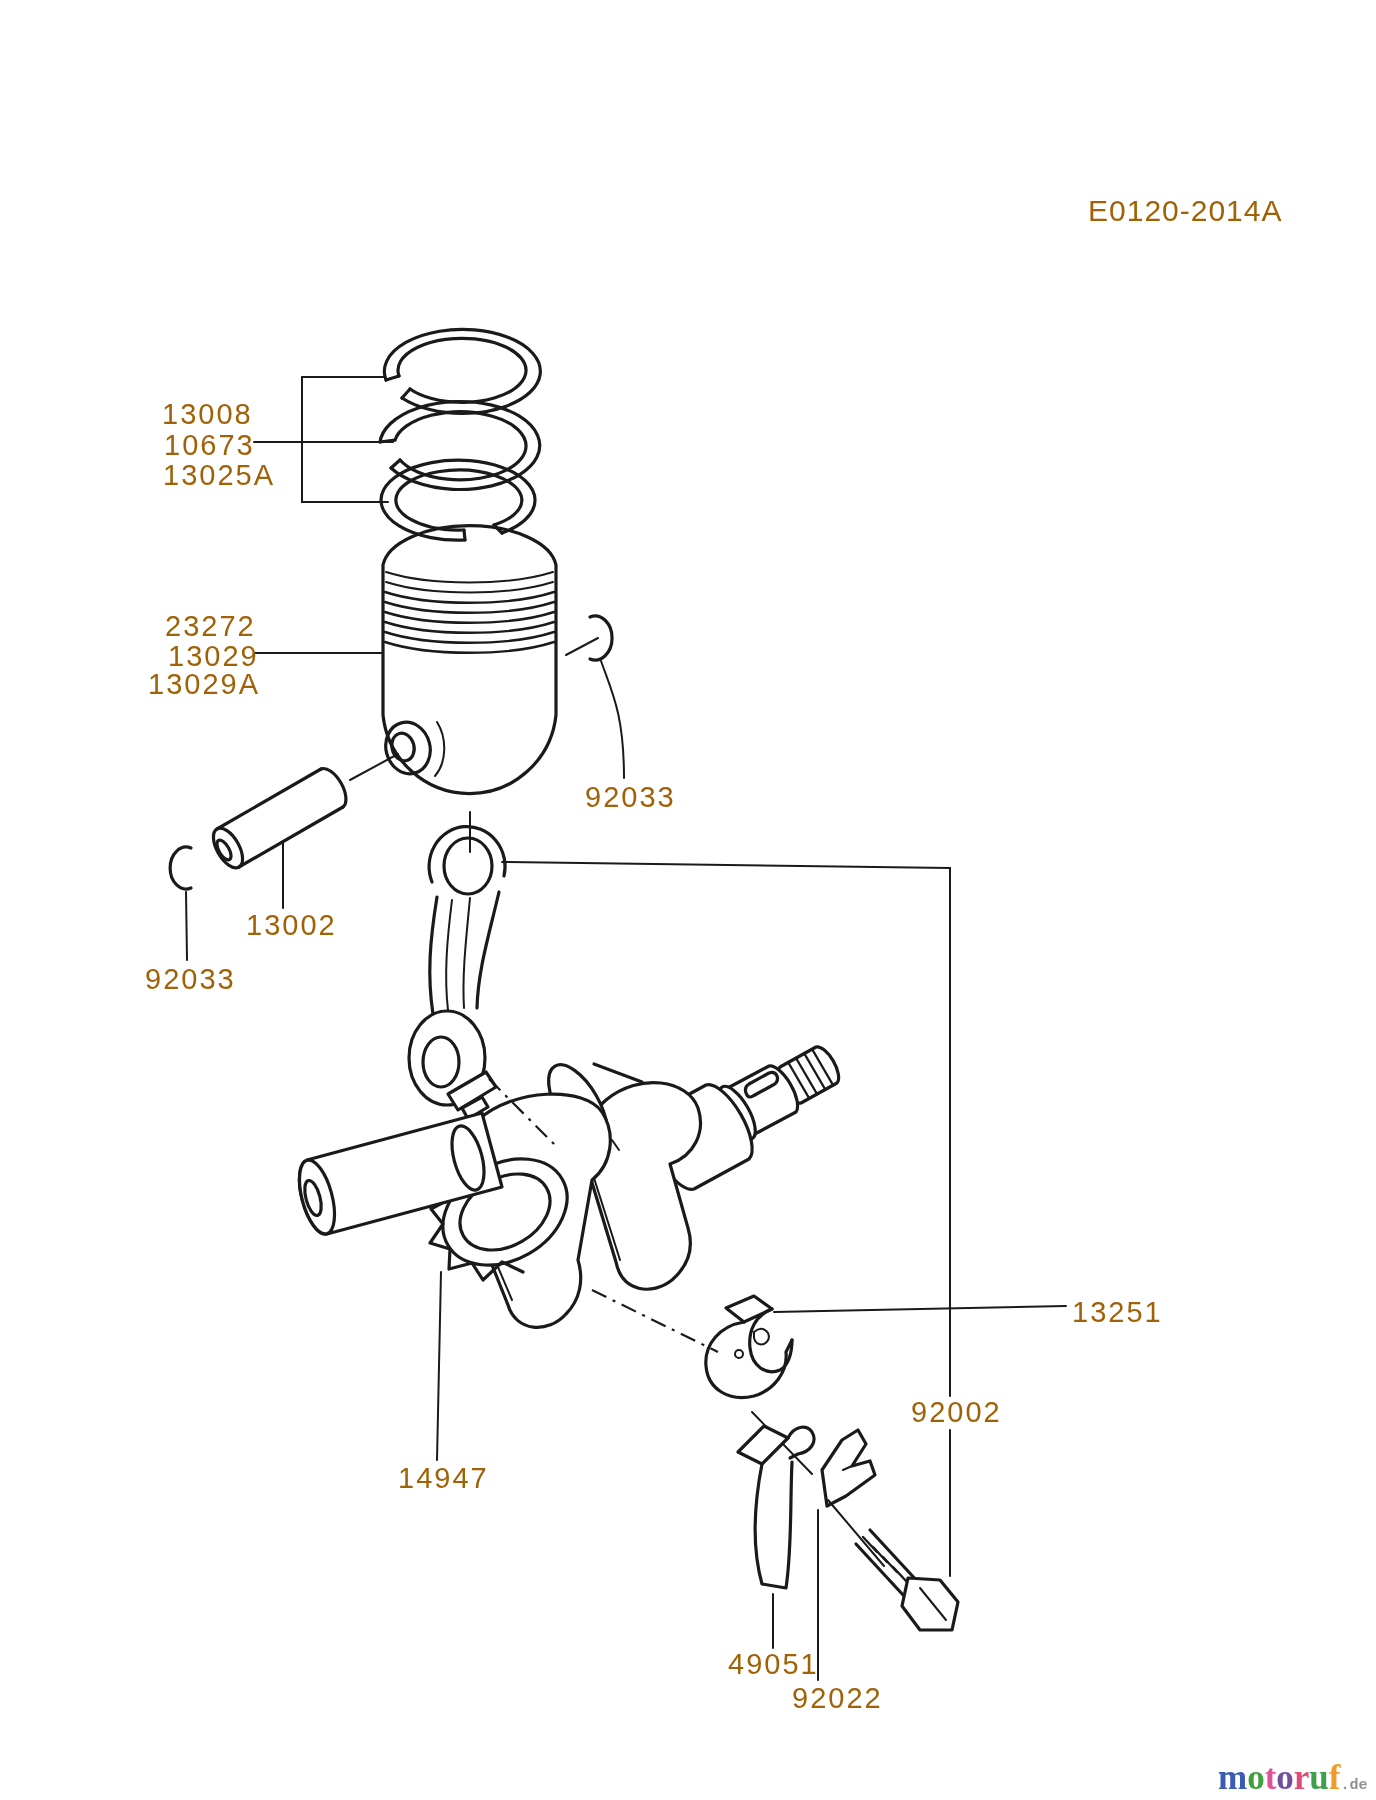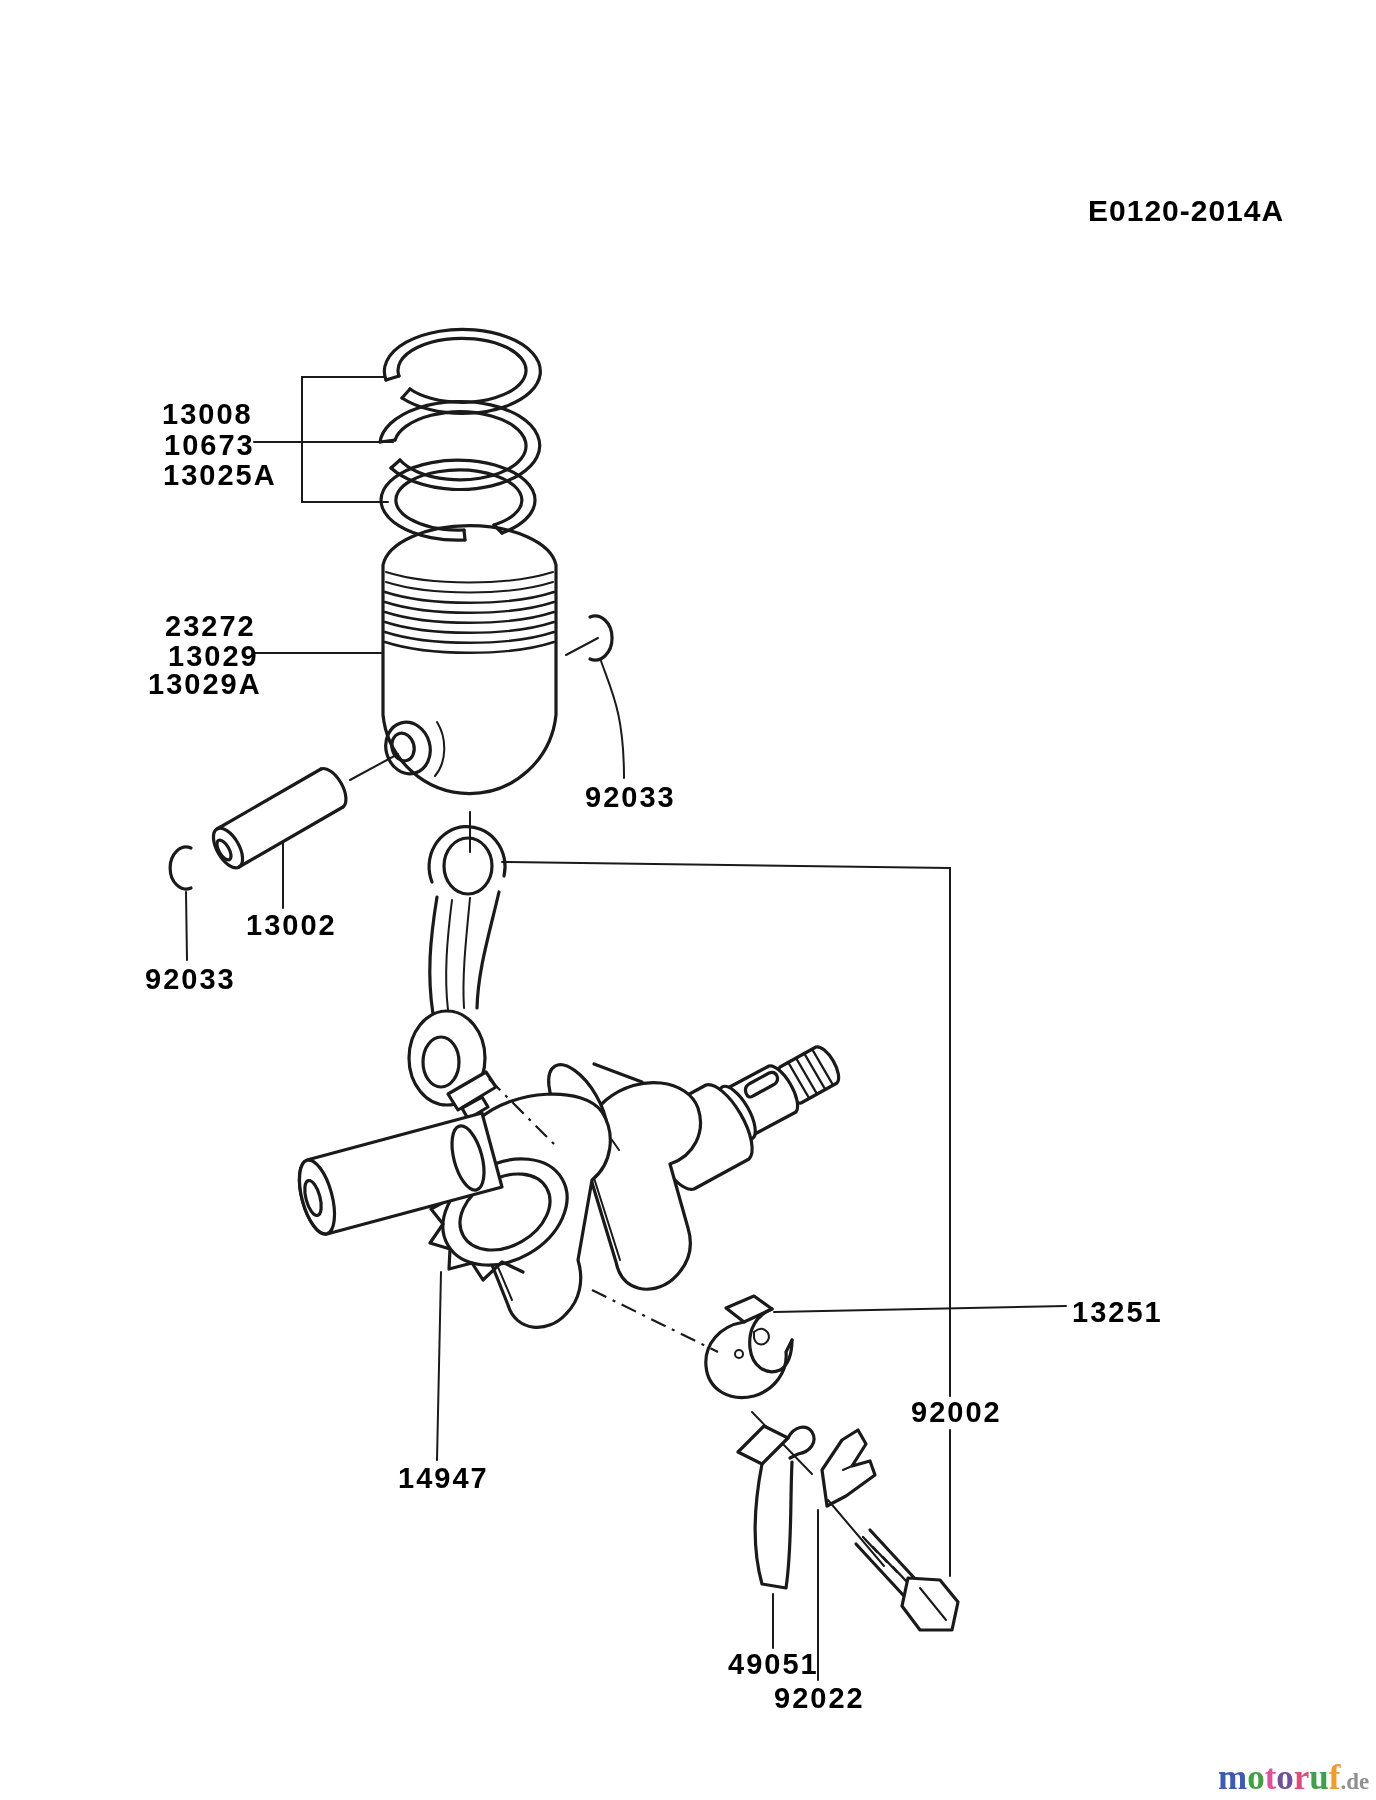--- a/index.html
+++ b/index.html
@@ -1,29 +1,29 @@
 <!DOCTYPE html>
 <html><head>
 <meta charset="utf-8">
 <style>
   html,body{margin:0;padding:0;background:#ffffff;}
   .stage{position:relative;width:1376px;height:1800px;background:#ffffff;overflow:hidden;
          font-family:"Liberation Sans",sans-serif;}
   .stage svg{position:absolute;left:0;top:0;}
-  .pn{position:absolute;font-family:"Liberation Sans",sans-serif;font-weight:700;
-      font-size:29px;letter-spacing:2px;color:#000000;line-height:1;white-space:nowrap;}
+  .pn{position:absolute;font-family:"Liberation Sans",sans-serif;font-weight:400;
+      font-size:29px;letter-spacing:2px;color:#a16207;line-height:1;white-space:nowrap;}
   .code{font-size:30px;letter-spacing:1px;}
   .ln{fill:none;stroke:#1a1a1a;stroke-width:3.2;stroke-linecap:round;stroke-linejoin:round;}
   .fw{fill:#ffffff;stroke:#1a1a1a;stroke-width:3.2;stroke-linejoin:round;stroke-linecap:round;}
   .ld{fill:none;stroke:#1a1a1a;stroke-width:2;stroke-linecap:round;}
   .dd{fill:none;stroke:#1a1a1a;stroke-width:2.2;stroke-dasharray:16 7 3 7;}
   .tn{fill:none;stroke:#1a1a1a;stroke-width:2.4;stroke-linecap:round;stroke-linejoin:round;}
   .wm{position:absolute;left:1218px;top:1760px;font-family:"Liberation Serif",serif;
       font-weight:700;font-size:35px;line-height:1;letter-spacing:0;}
-  .wm .de{font-size:23px;font-weight:700;}
+  .wm .de{font-size:15px;font-weight:700;font-family:Liberation Mono, monospace;}
 </style>
 </head>
 <body>
 
 <div class="stage">
 
   <svg width="1376" height="1800" viewBox="0 0 1376 1800">
 
     <g>
       <path class="ln" d="M 386 380 A 78 42 0 1 1 402 398"></path>
@@ -181,19 +181,19 @@
   <div class="pn" style="left:148px;top:670px">13029A</div>
 
   <div class="pn" style="left:585px;top:783px">92033</div>
   <div class="pn" style="left:246px;top:911px">13002</div>
   <div class="pn" style="left:145px;top:965px">92033</div>
 
   <div class="pn" style="left:1072px;top:1298px">13251</div>
   <div class="pn" style="left:911px;top:1398px">92002</div>
   <div class="pn" style="left:398px;top:1464px">14947</div>
   <div class="pn" style="left:728px;top:1650px">49051</div>
-  <div class="pn" style="left:774px;top:1684px">92022</div>
+  <div class="pn" style="left:792px;top:1684px">92022</div>
 
   <div class="wm">
     <span style="color: rgb(59, 91, 181);">m</span><span style="color: rgb(63, 160, 60);">o</span><span style="color: rgb(224, 81, 156);">t</span><span style="color: rgb(111, 79, 160);">o</span><span style="color: rgb(221, 77, 120);">r</span><span style="color: rgb(63, 160, 76);">u</span><span style="color: rgb(240, 156, 40);">f</span><span class="de" style="color: rgb(144, 144, 144);">.de</span>
   </div>
 
 </div>
 
 </body></html>

